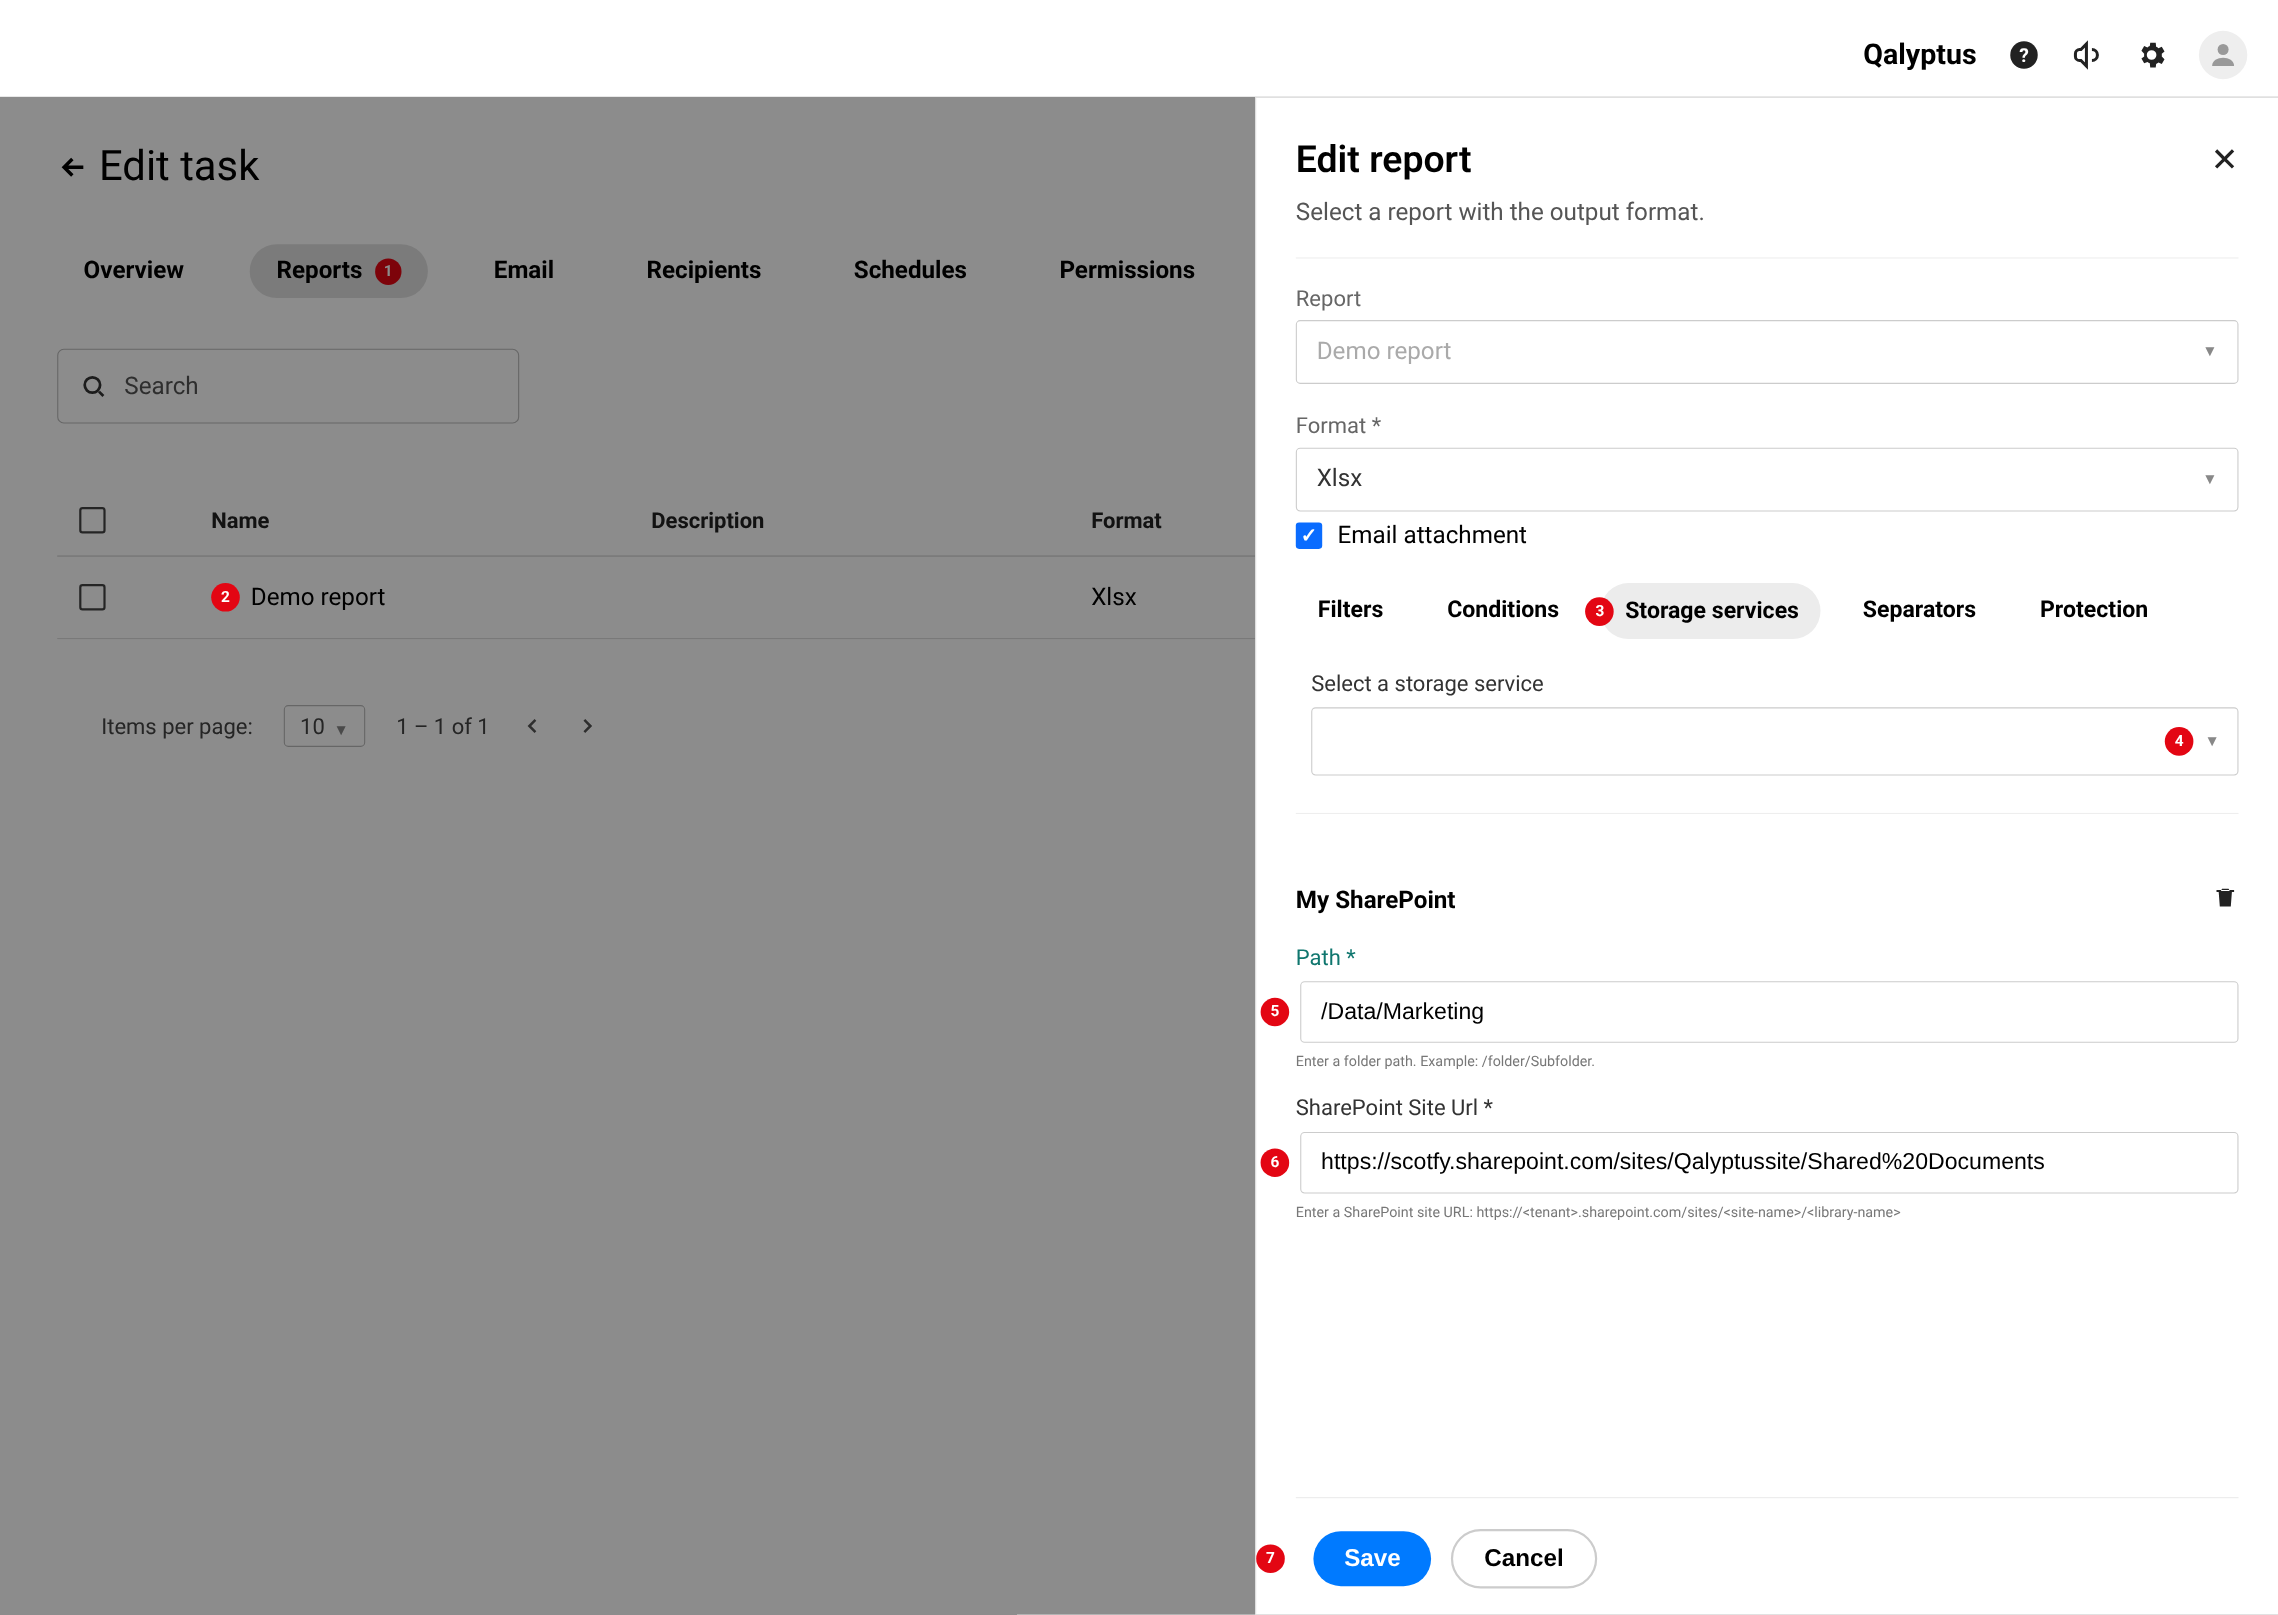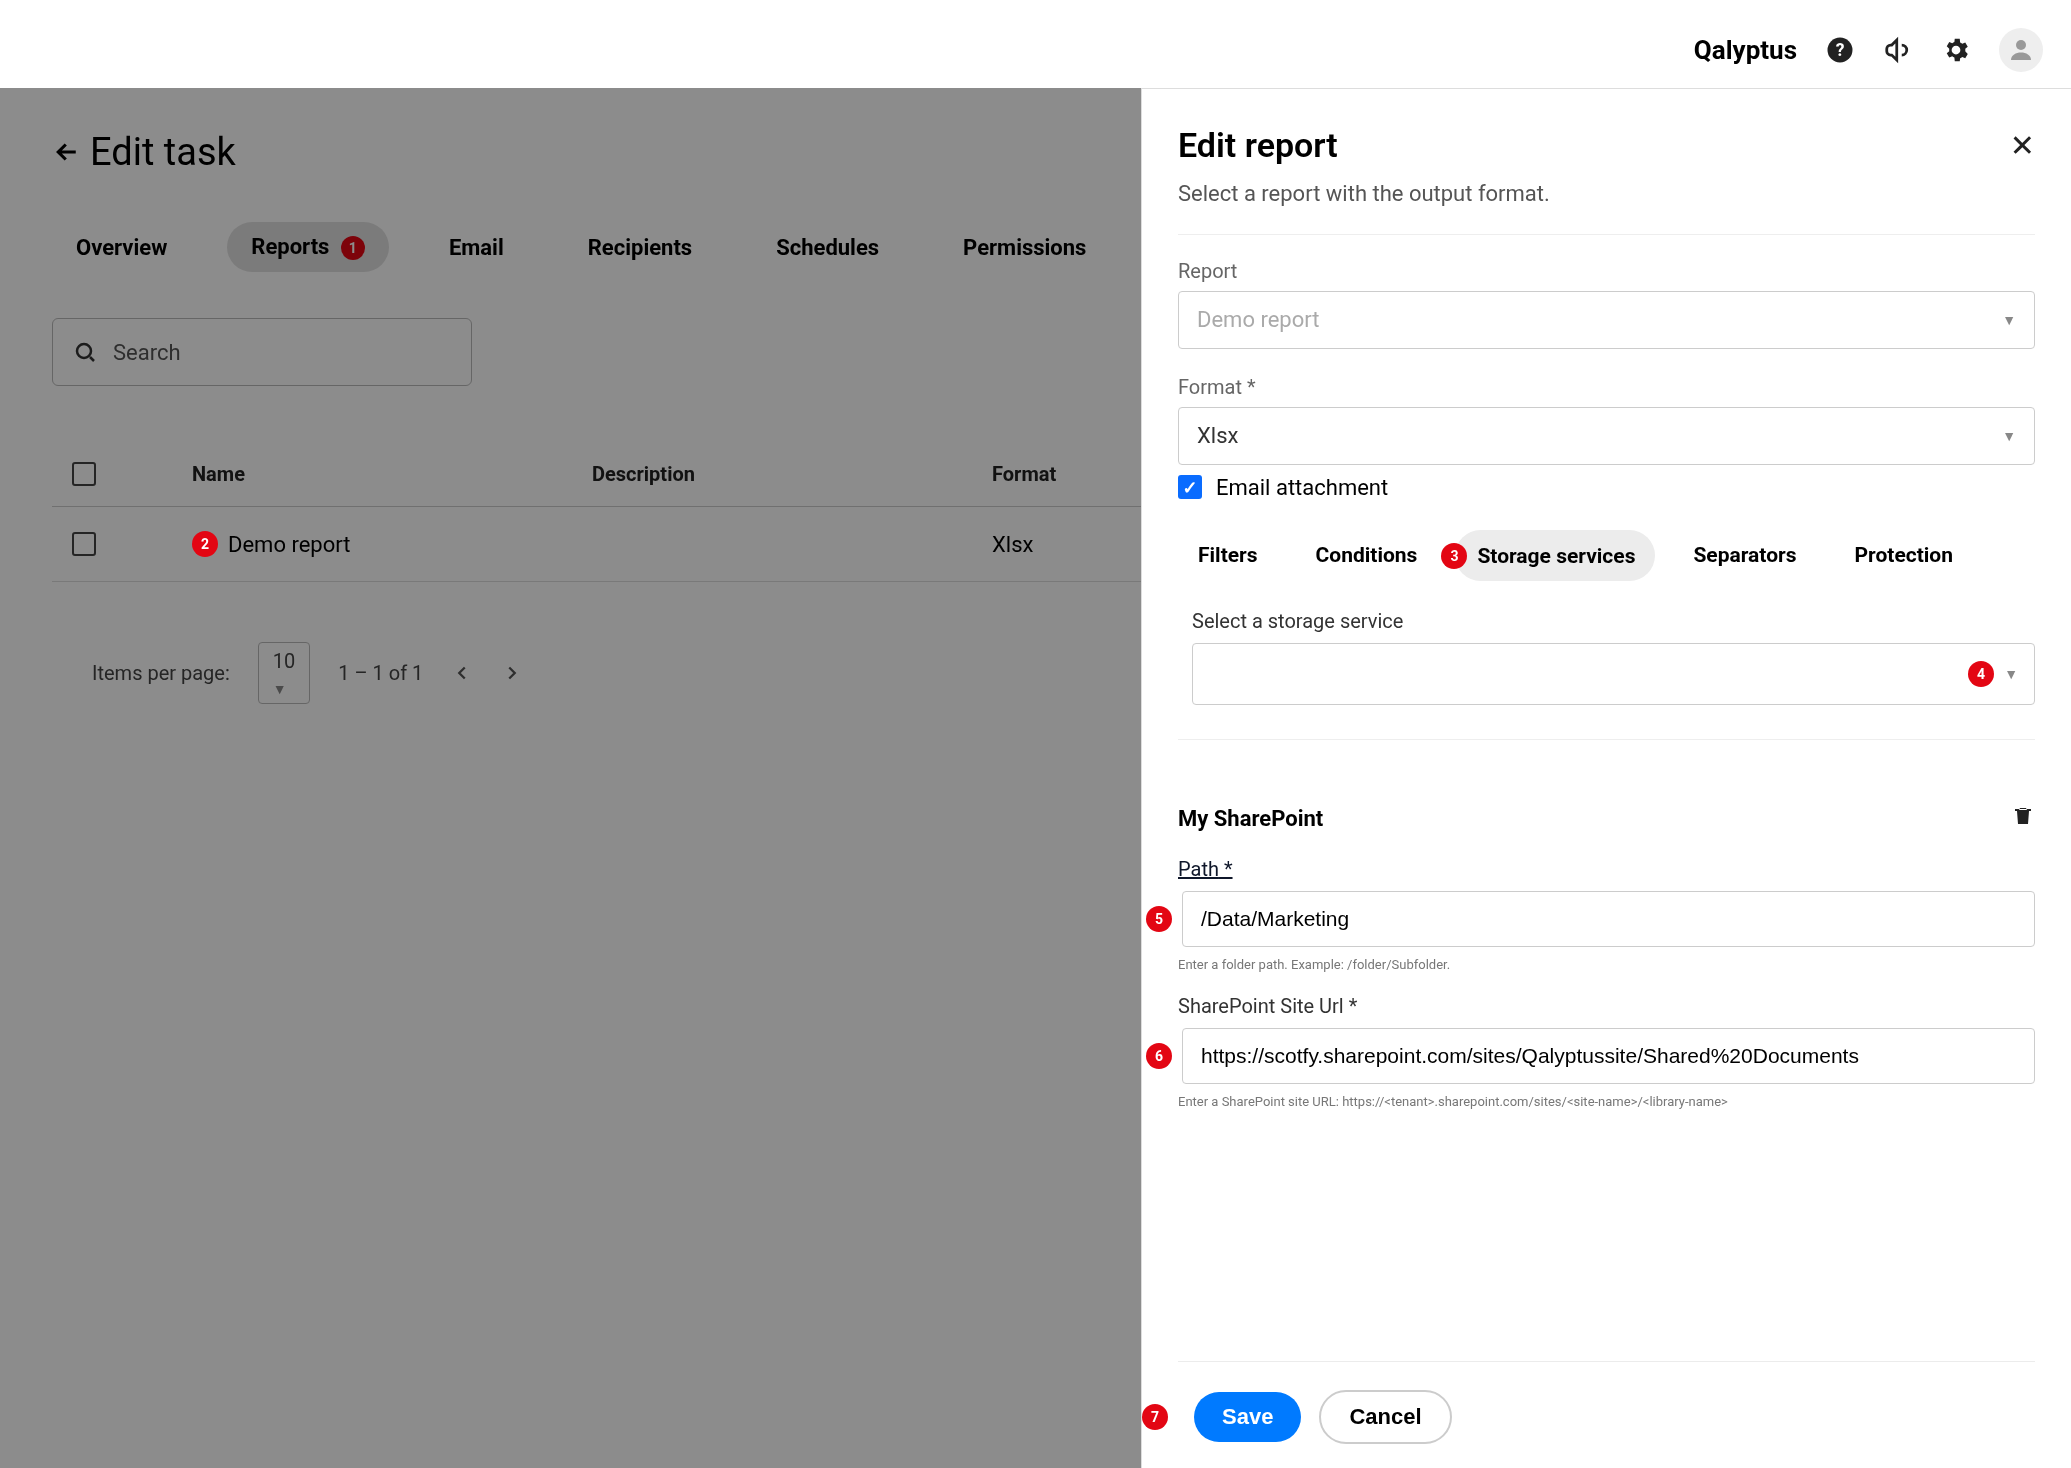--- a/index.html
+++ b/index.html
@@ -105,21 +105,21 @@
   .checkbox {
     width:24px;height:24px;border:2px solid #444;border-radius:3px;
   }
   .paginator {
     display:flex;align-items:center;gap:28px;
     color:#444;font-size:20px;
     margin-top:60px;padding-left:40px;
   }
   .select-small{
     border:1px solid #bbb;border-radius:4px;
-    padding:6px 14px;display:inline-flex;align-items:flex-start;gap:8px;flex-direction:column;
+    padding:6px 14px;display:inline-flex;align-items:flex-end;gap:8px;
   }
   .step-dot {
     display:inline-flex;align-items:center;justify-content:center;
     width:26px;height:26px;border-radius:50%;
     background:#e30613;color:#fff;font-size:14px;font-weight:700;
     flex-shrink:0;
     position: relative;
     z-index: 5;
   }
 
@@ -341,21 +341,21 @@
   <div class="sp-header">
     <span>My SharePoint</span>
     <span class="trash">
       <svg width="24" height="24" viewBox="0 0 24 24" fill="#222">
           <path d="M6 7h12l-1 13H7L6 7zm3-3h6l1 2H8l1-2zM4 7h16v-2H4z"></path>
         </svg>
     </span>
   </div>
 
   <div style="margin-top:24px;">
-    <div class="field-label" style="color:#0f172a;text-decoration:underline;">
+    <div class="field-label" style="color:#0f766e;">
       <span>Path</span><span> *</span>
     </div>
     <div class="input-row">
       <span class="step-dot" style="margin-left:-32px;">5</span>
       <input class="text-input" value="/Data/Marketing" style="">
     </div>
     <div class="hint">Enter a folder path. Example: /folder/Subfolder.</div>
   </div>
 
   <div style="margin-top:22px;">

